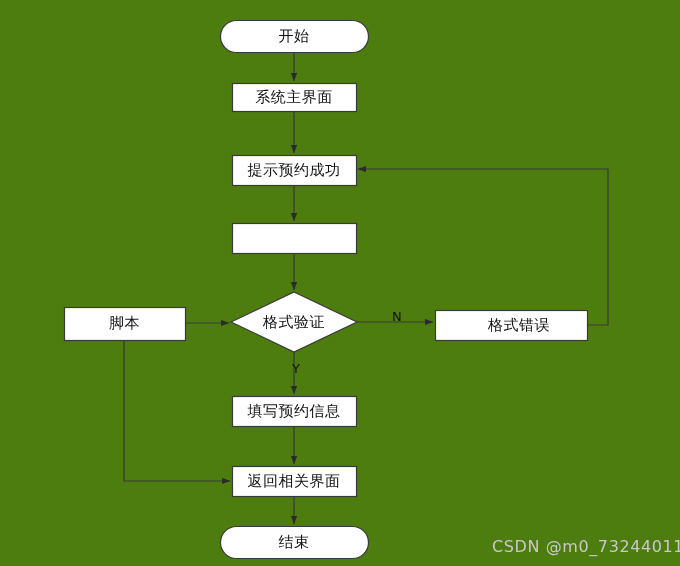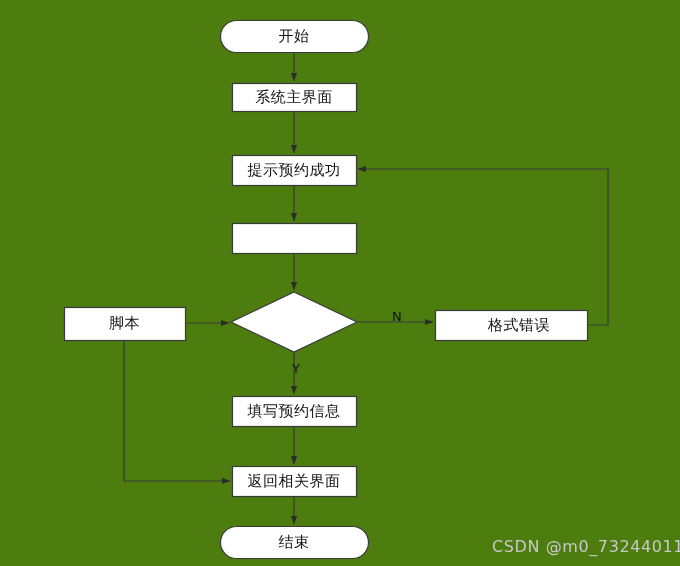--- a/index.html
+++ b/index.html
@@ -112,20 +112,21 @@
 
   <div class="node-label" style="left:220px; top:20px; width:148px; height:32px;">开始</div>
 
   <div class="node-label" style="left:232px; top:83px; width:124px; height:28px;">系统主界面</div>
 
   <div class="node-label" style="left:232px; top:155px; width:124px; height:30px;">提示预约成功</div>
 
 
   <div class="node-label" style="left:64px; top:307px; width:121px; height:33px;">脚本</div>
 
+  <div class="node-label" style="left:231px; top:292px; width:126px; height:60px;">格式验证</div>
 
   <div class="node-label" style="left:443px; top:310px; width:152px; height:30px;">格式错误</div>
 
   <div class="node-label" style="left:232px; top:396px; width:124px; height:30px;">填写预约信息</div>
 
   <div class="node-label" style="left:232px; top:466px; width:124px; height:30px;">返回相关界面</div>
 
   <div class="node-label" style="left:220px; top:526px; width:148px; height:32px;">结束</div>
 
   <div class="edge-label" style="left:392px; top:310px;">N</div>

